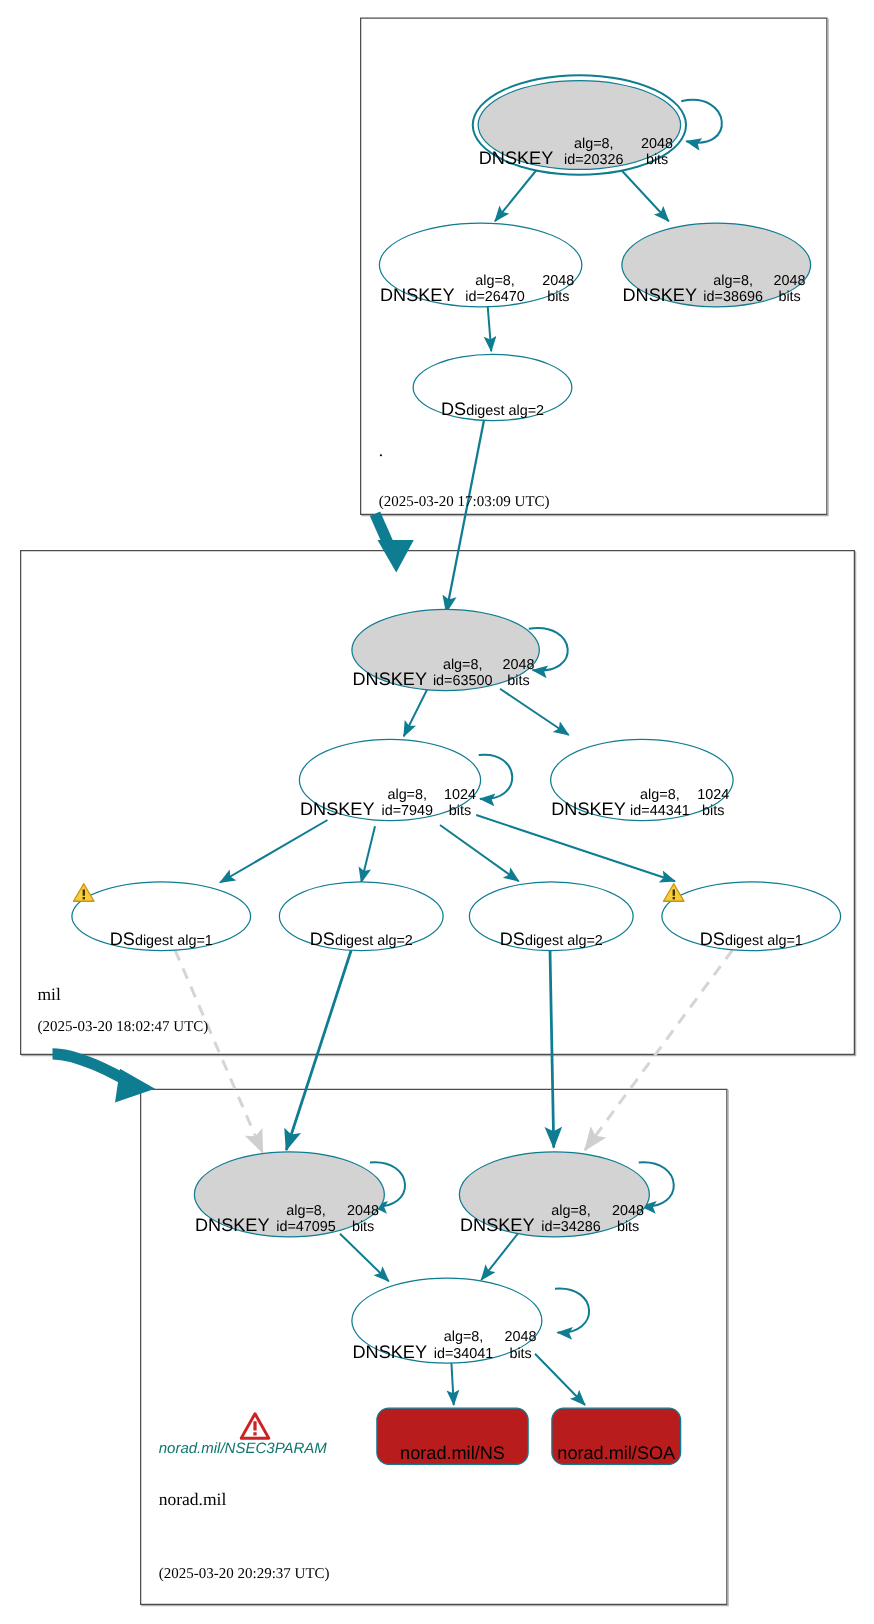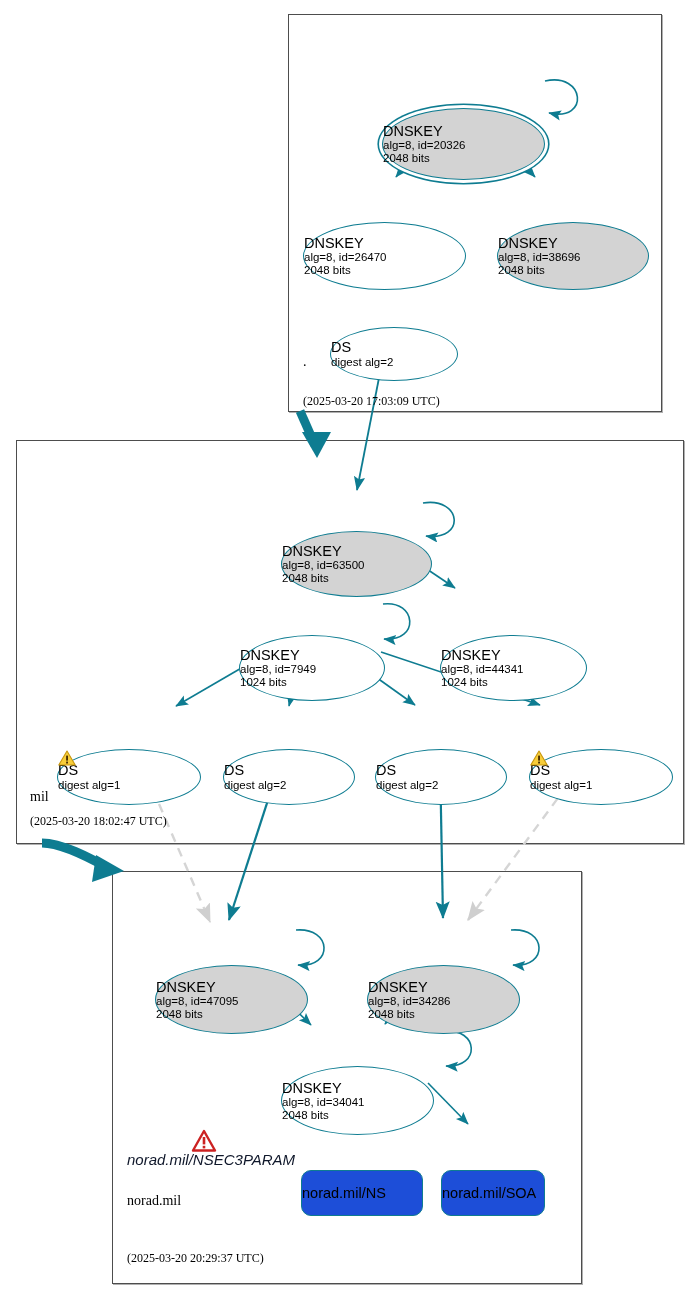--- a/index.html
+++ b/index.html
@@ -7,31 +7,31 @@
        font-family:"Liberation Serif",serif;}
   #canvas{position:absolute;left:0;top:0;width:699px;height:1299px;}
   svg{position:absolute;left:0;top:0;}
   .zone-box{position:absolute;border:1px solid #4d4d4d;box-sizing:border-box;
             box-shadow:1px 1px 0 0 #b0b0b0;background:transparent;}
   .zone-label{position:absolute;font-family:"Liberation Serif",serif;
               color:#000;white-space:nowrap;}
   .zone-name{font-size:14px;}
   .zone-time{font-size:12px;}
   .node{position:absolute;box-sizing:border-box;display:flex;
-        flex-direction:column;align-items:flex-start;justify-content:center;
-        text-align:center;line-height:1.12;margin-top:44px;}
+        align-items:flex-end;justify-content:center;
+        text-align:center;line-height:1.12;}
   .ellipse{border:1.6px solid #0e7c91;border-radius:50%;background:#ffffff;}
   .ellipse.filled{background:#d3d3d3;}
   .ellipse.sep{box-shadow:0 0 0 3px #ffffff, 0 0 0 4.6px #0e7c91;}
-  .rrset-box{border:1.8px solid #0e7c91;border-radius:10px;background:#1d4ed8;}
+  .rrset-box{border:1.8px solid #0e7c91;border-radius:10px;background:#b91c1c;}
   .t1{font-family:"Liberation Sans",sans-serif;font-size:14.5px;color:#000;}
   .t2{font-family:Liberation Sans, sans-serif;font-size:11.5px;color:#000;}
   .row{display:flex;align-items:center;justify-content:center;gap:4px;}
   .errlabel{position:absolute;font-family:"Liberation Sans",sans-serif;
-            font-style:italic;font-size:15px;color:#0f172a;white-space:nowrap;}
+            font-style:italic;font-size:12px;color:#0f766e;white-space:nowrap;}
 </style>
 </head>
 <body>
 
 <div id="canvas">
 
   <div class="zone-box" style="left:288px;top:14px;width:374px;height:398px;"></div>
   <div class="zone-box" style="left:16px;top:440px;width:668px;height:404px;"></div>
   <div class="zone-box" style="left:112px;top:871px;width:470px;height:413px;"></div>
 

